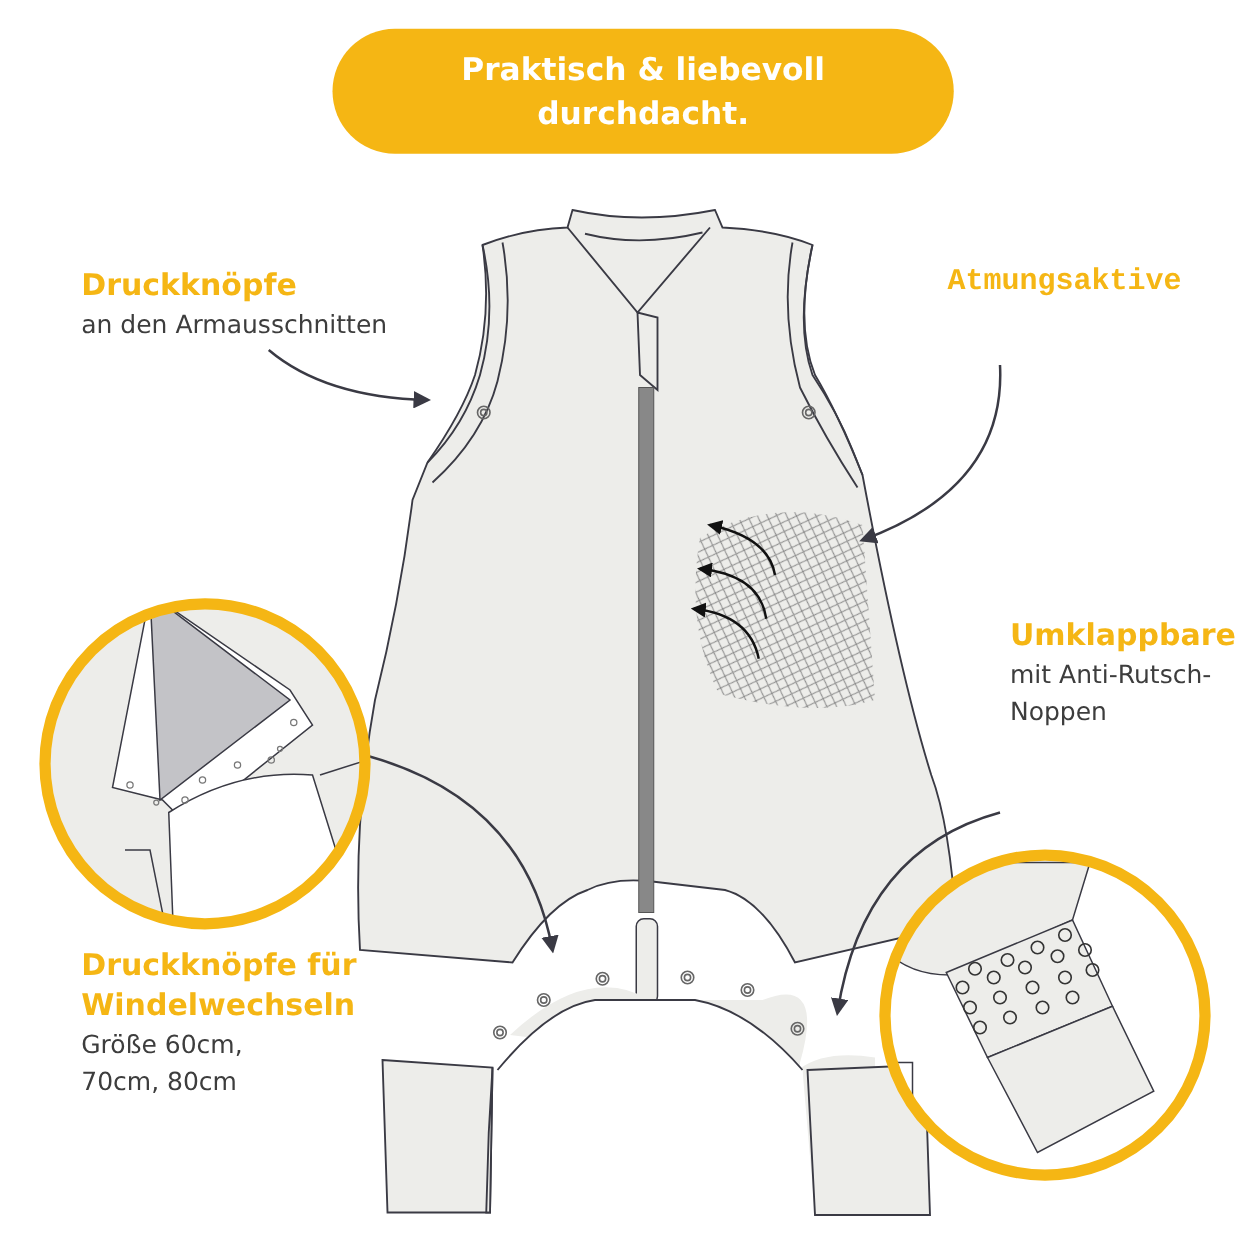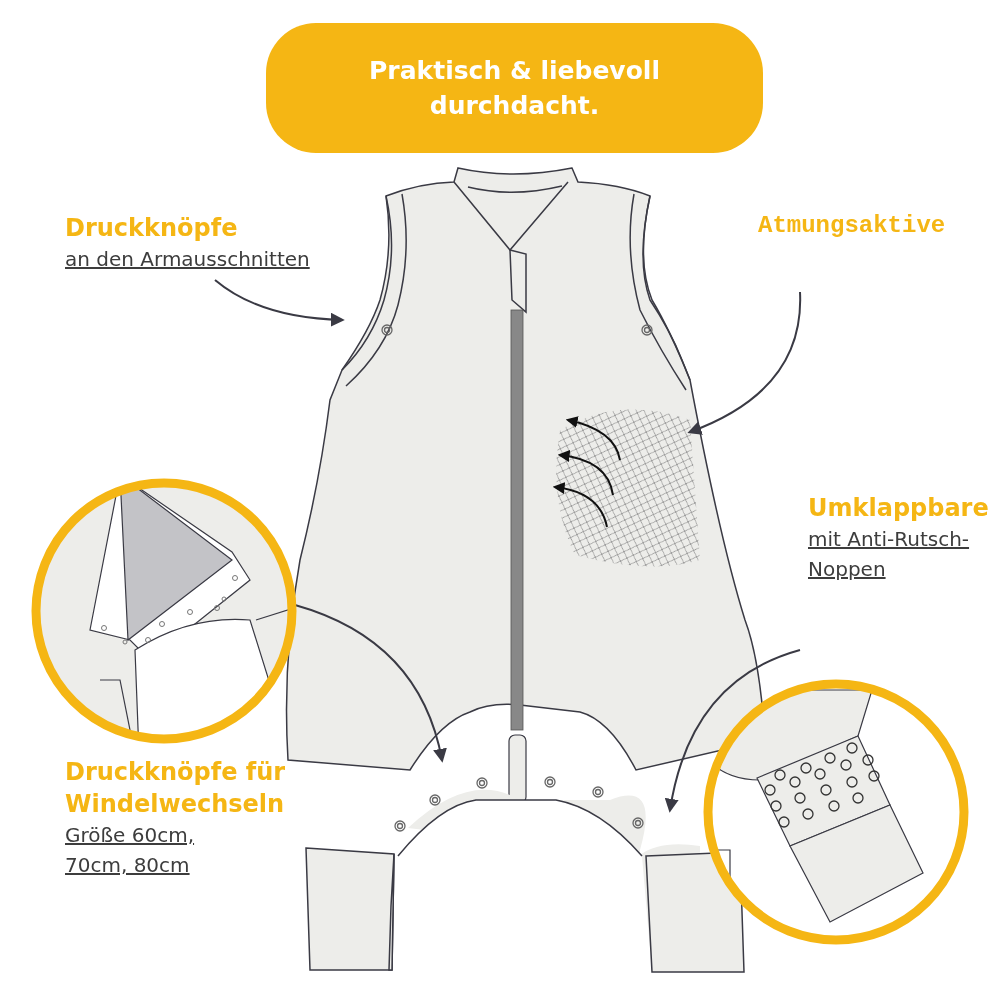--- a/index.html
+++ b/index.html
@@ -1,26 +1,26 @@
 <!DOCTYPE html>
 <html><head>
 <meta charset="utf-8">
 <style>
   html, body { margin: 0; padding: 0; background: #ffffff; }
   body { width: 1000px; height: 1000px; position: relative; overflow: hidden; font-family: "DejaVu Sans", sans-serif; }
   .banner {
-    position: absolute; left: 266px; top: 23px; width: 497px; height: 130px;
+    position: absolute; left: 266px; top: 23px; width: 497px; height: 100px;
     background: #f5b614; border-radius: 50px;
     display: flex; flex-direction: column; align-items: center; justify-content: center;
     color: #ffffff; font-weight: bold; font-size: 25px; line-height: 35px; text-align: center;
   }
   .drawing { position: absolute; left: 0; top: 0; width: 1000px; height: 1000px; }
   .label { position: absolute; margin-left: 40px; }
   .label .title { color: #f5b614; font-weight: bold; font-size: 24px; line-height: 32px; }
-  .label .sub { color: #3d3d3d; font-size: 20px; line-height: 30px; text-decoration: underline; }
+  .label .sub { color: #3d3d3d; font-size: 20px; line-height: 30px; }
 </style>
 </head>
 <body>
 
 <div class="banner">
   <div>Praktisch &amp; liebevoll</div>
   <div>durchdacht.</div>
 </div>
 
 <svg class="drawing" viewBox="0 0 1000 1000" xmlns="http://www.w3.org/2000/svg">

